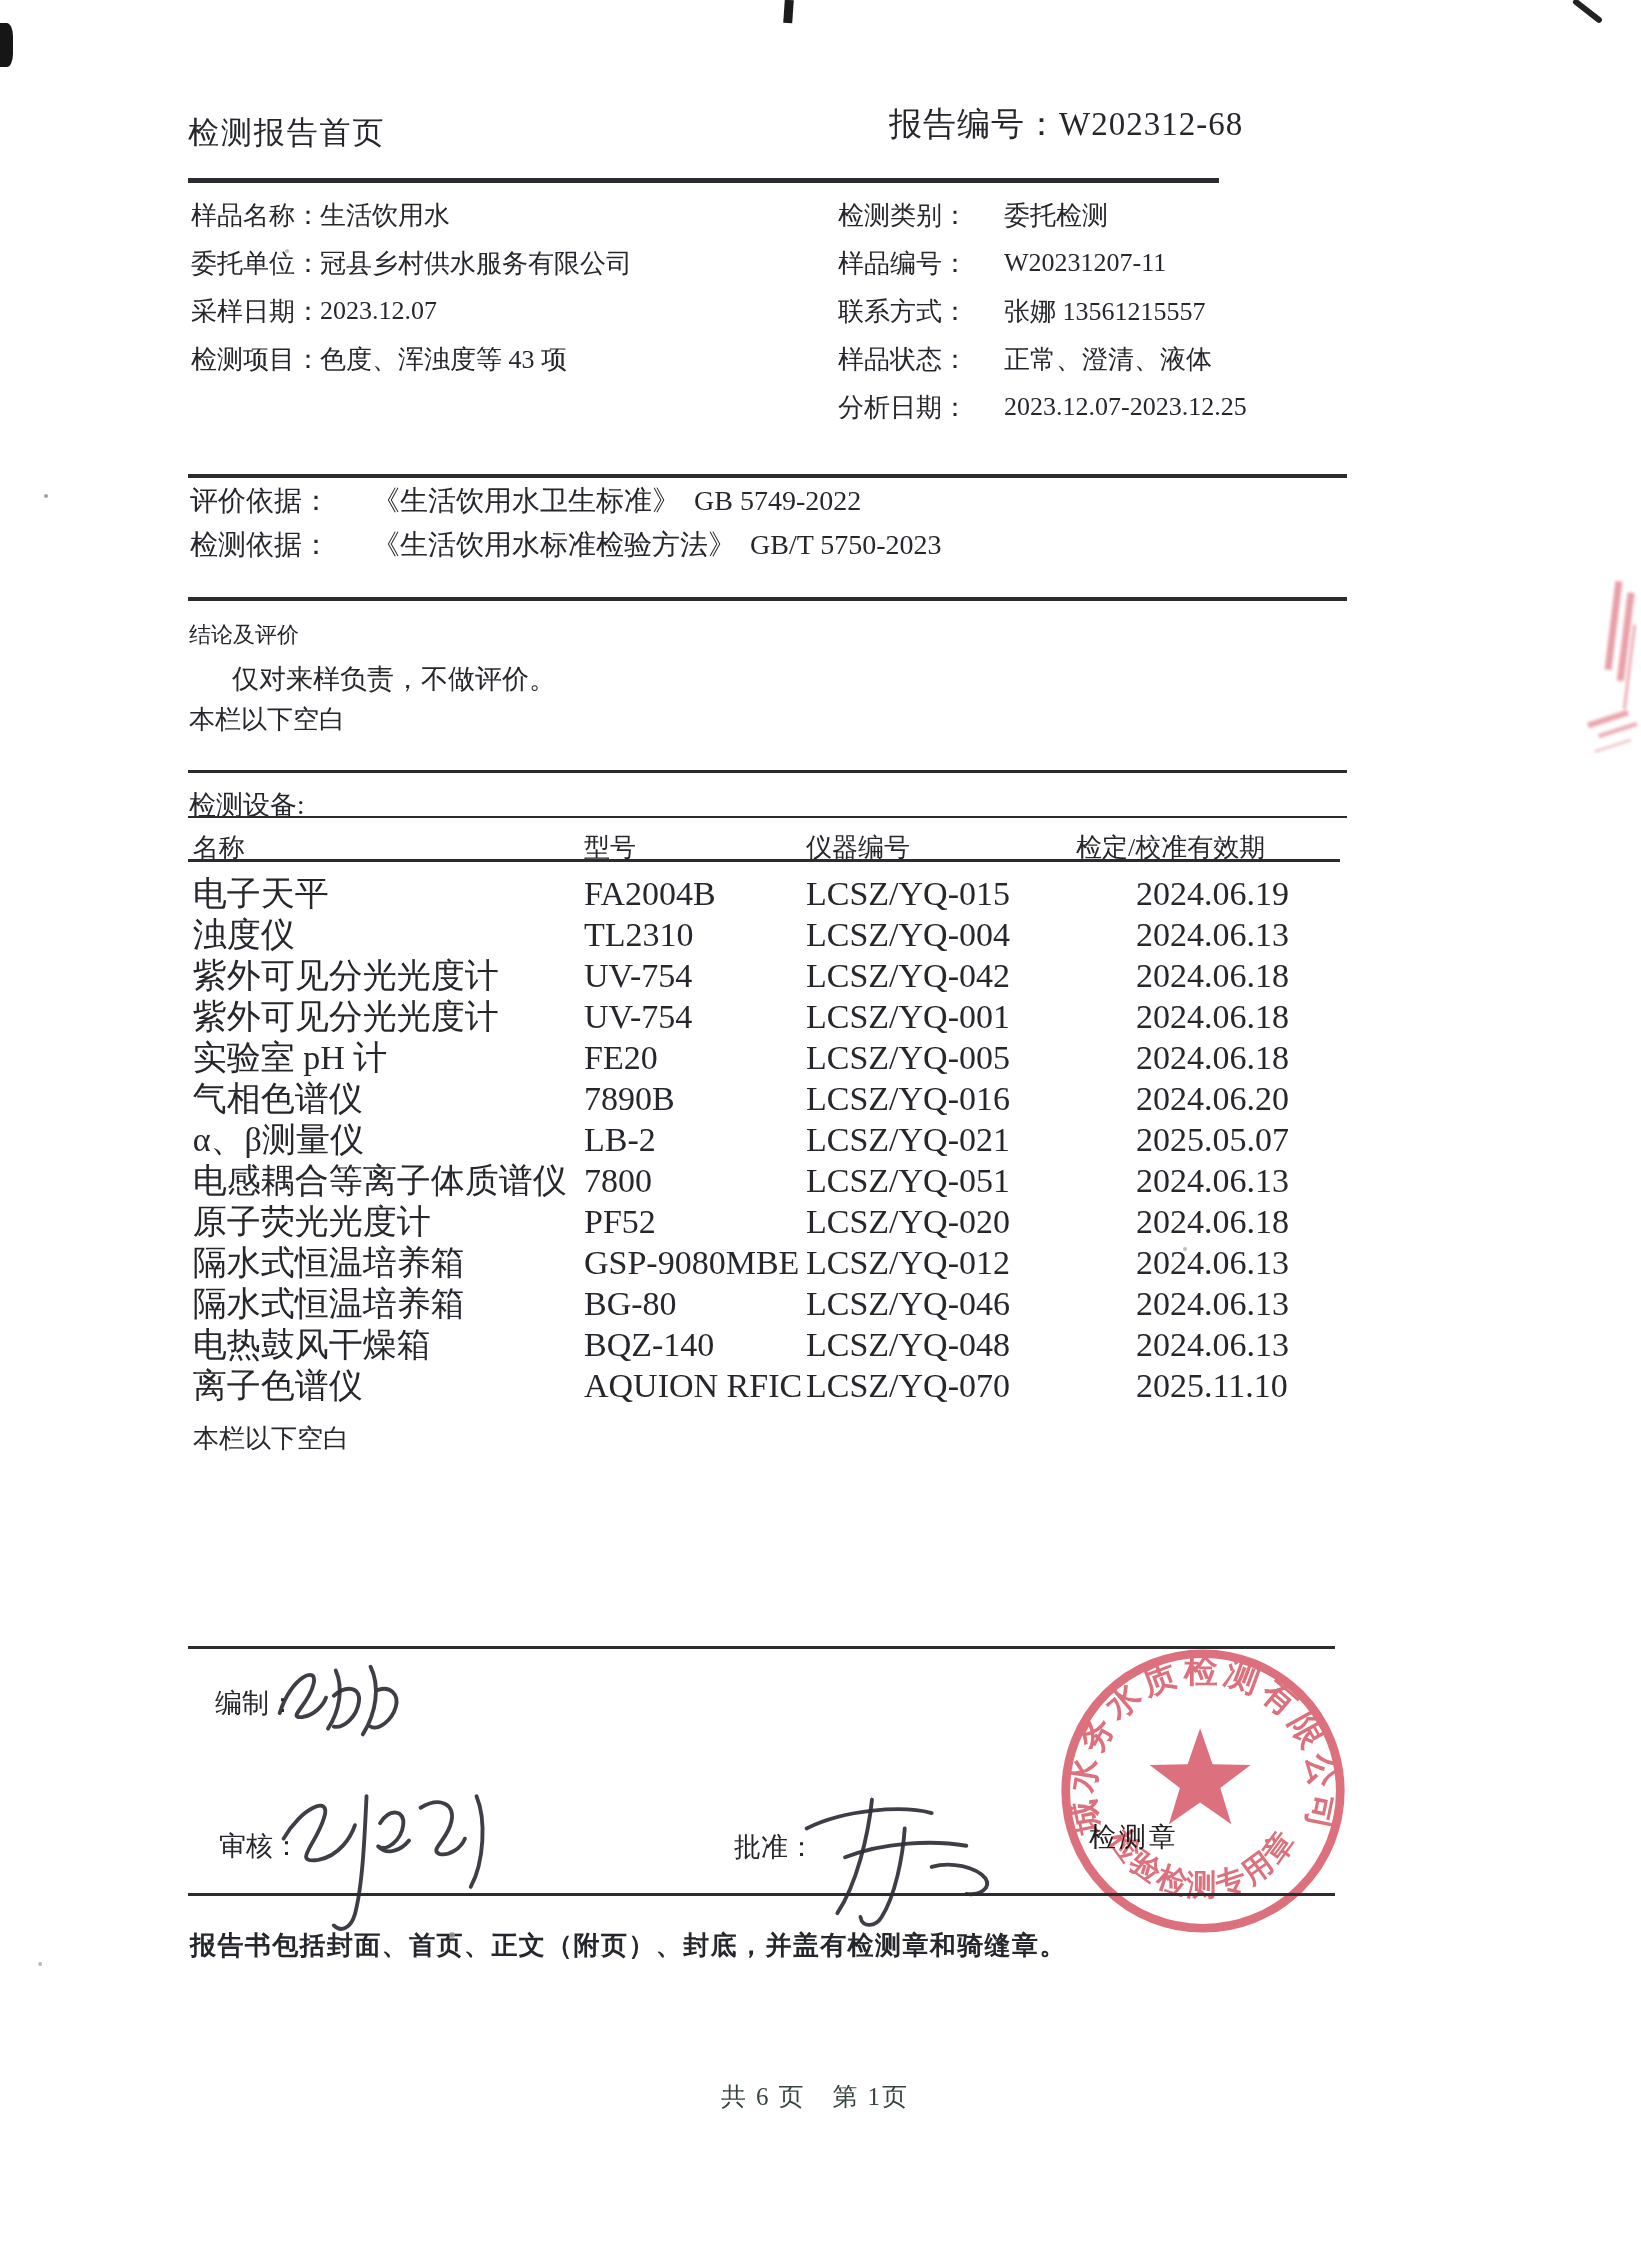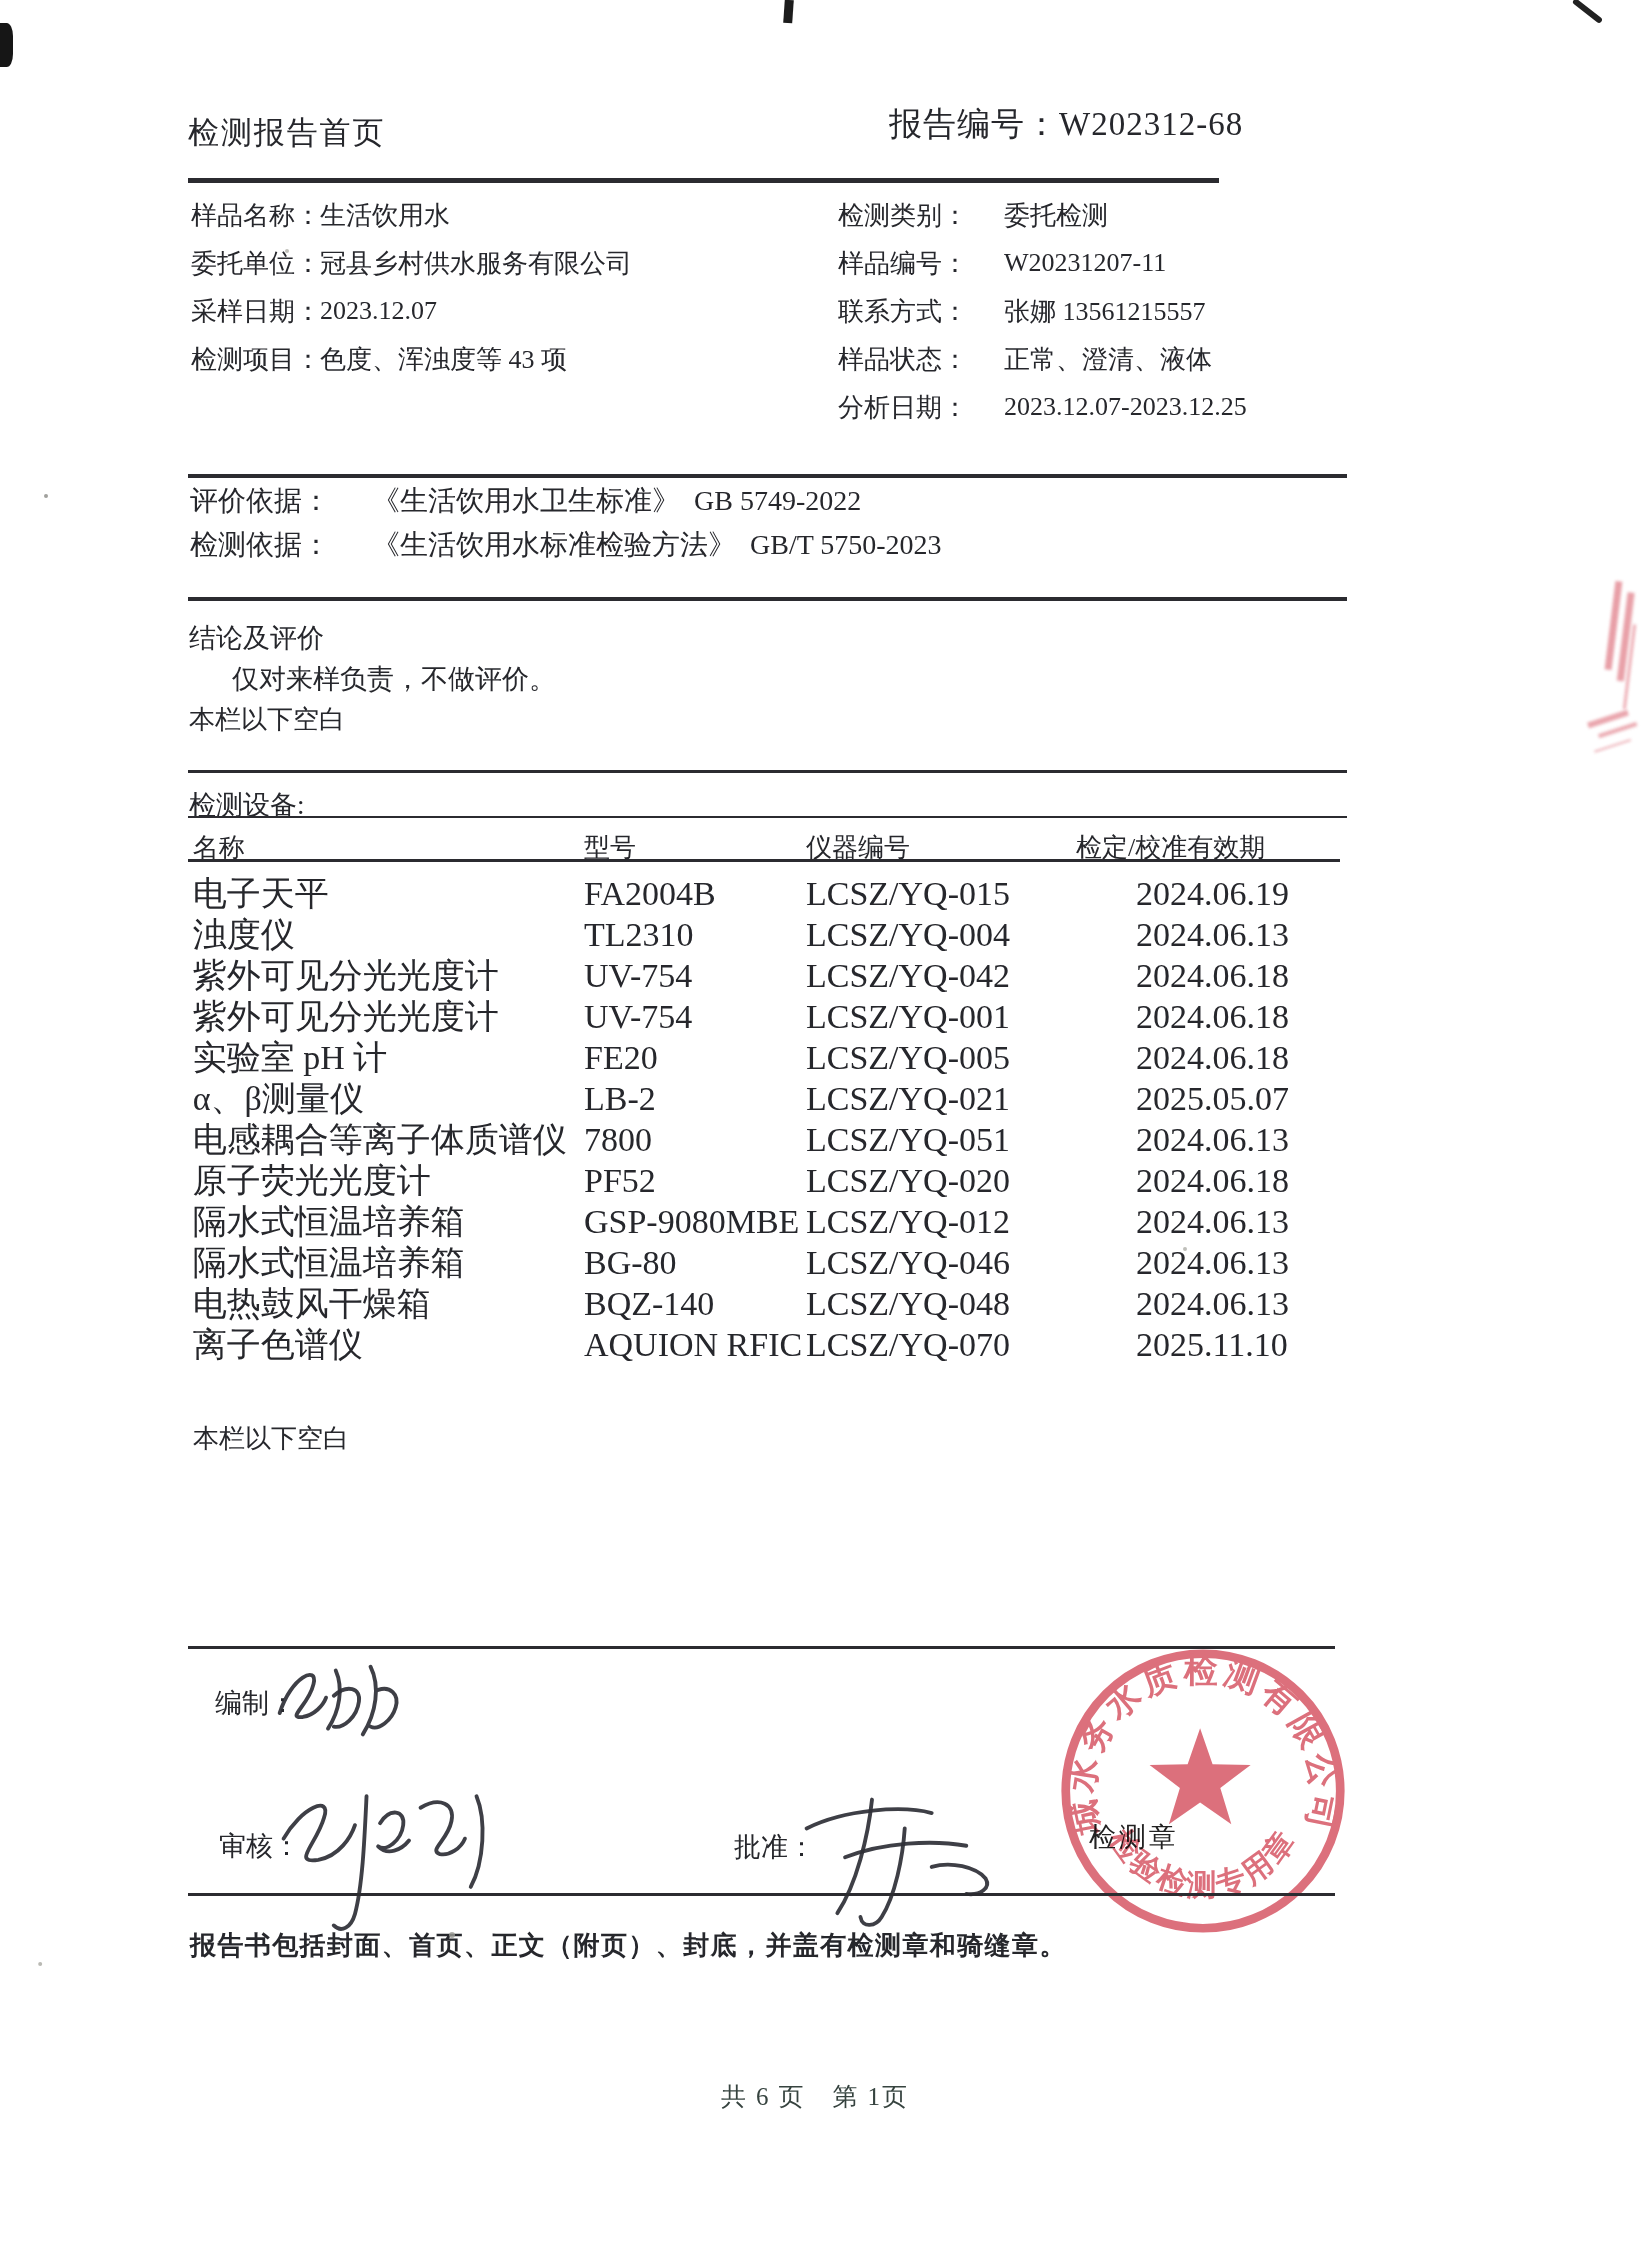--- a/index.html
+++ b/index.html
@@ -15,21 +15,21 @@
   .info-col.r{left:838px;}
   .info-row{display:flex;height:48px;align-items:center;font-size:26px;}
   .info-col.l .lbl{width:129px;}
   .info-col.r .lbl{width:166px;}
   .lbl,.val{white-space:pre;}
 
   .basis{position:absolute;left:190px;top:479px;}
   .basis-row{display:flex;height:44px;align-items:center;font-size:28px;}
   .basis-row .lbl{width:182px;}
 
-  .concl-h{position:absolute;left:189px;top:620px;font-size:27px;}
+  .concl-h{position:absolute;left:189px;top:620px;font-size:22px;}
   .concl-b{position:absolute;left:232px;top:661px;font-size:27px;}
   .concl-n{position:absolute;left:189px;top:702px;font-size:26px;}
 
   .eq-head{position:absolute;left:189px;top:787px;font-size:27px;}
   .eq-cols{position:absolute;left:188px;top:830px;width:1163px;display:grid;
            grid-template-columns:396px 222px 270px auto;font-size:26px;}
   .eq-cols .c0{padding-left:4.8px;}
   .eq-table{position:absolute;left:188px;top:871px;width:1163px;}
   .eq-row{display:grid;grid-template-columns:396px 222px 270px auto;height:41px;
           align-items:center;font-size:34px;}
@@ -168,20 +168,26 @@
         <span class="c2">LCSZ/YQ-001</span>
         <span class="c3">2024.06.18</span>
       </div>
     <div class="eq-row">
         <span class="c0">实验室 pH 计</span>
         <span class="c1">FE20</span>
         <span class="c2">LCSZ/YQ-005</span>
         <span class="c3">2024.06.18</span>
       </div>
     <div class="eq-row">
+        <span class="c0">气相色谱仪</span>
+        <span class="c1">7890B</span>
+        <span class="c2">LCSZ/YQ-016</span>
+        <span class="c3">2024.06.20</span>
+      </div>
+    <div class="eq-row">
         <span class="c0">α、β测量仪</span>
         <span class="c1">LB-2</span>
         <span class="c2">LCSZ/YQ-021</span>
         <span class="c3">2025.05.07</span>
       </div>
     <div class="eq-row">
         <span class="c0">电感耦合等离子体质谱仪</span>
         <span class="c1">7800</span>
         <span class="c2">LCSZ/YQ-051</span>
         <span class="c3">2024.06.13</span>

